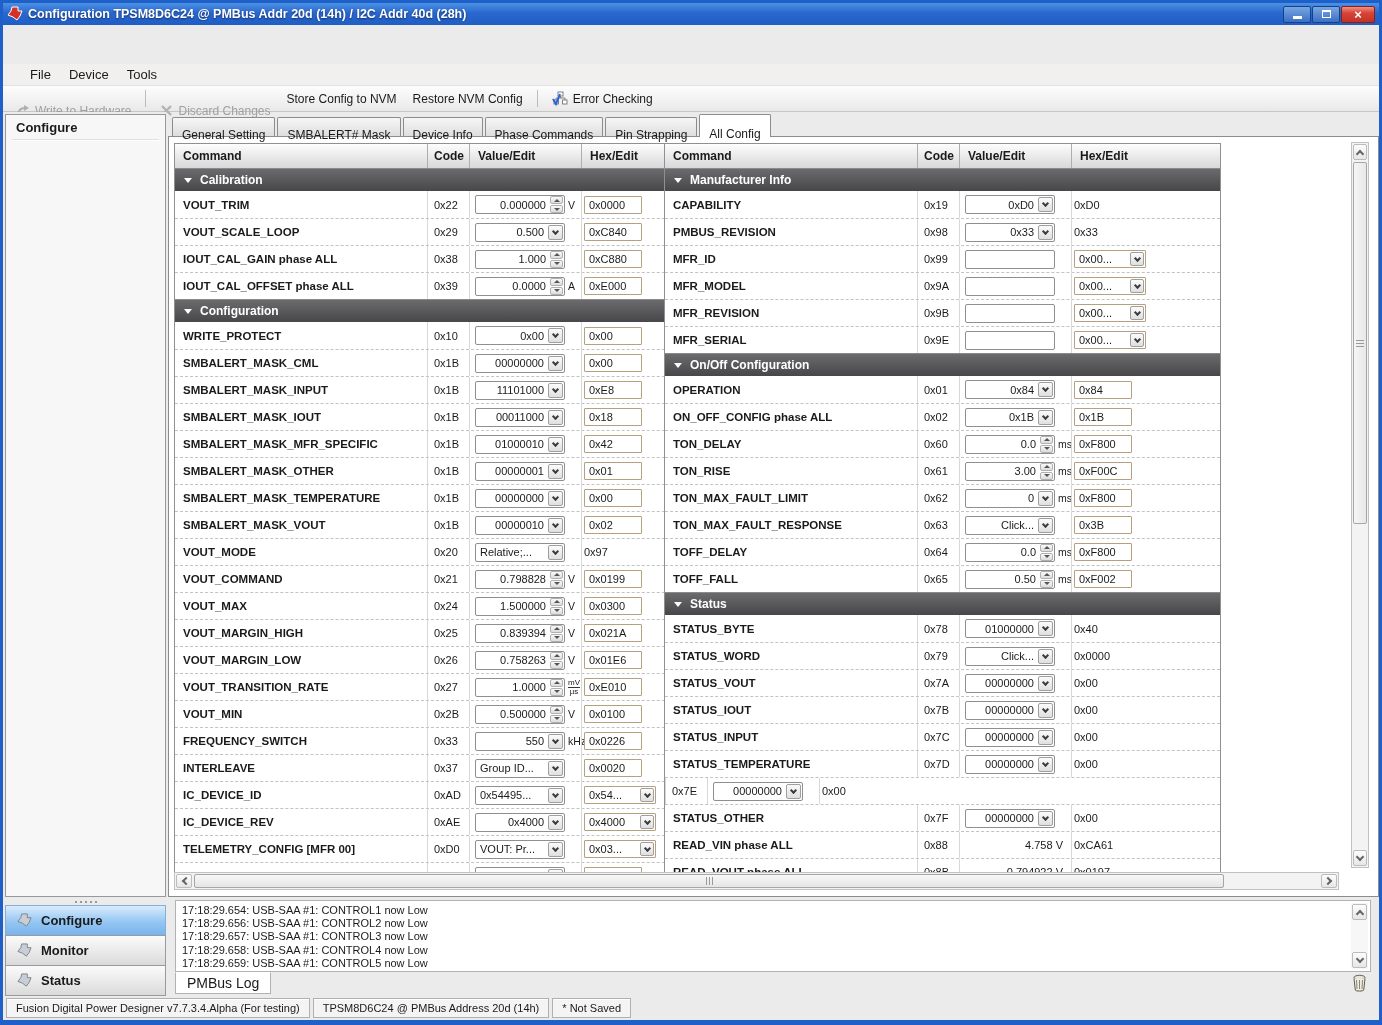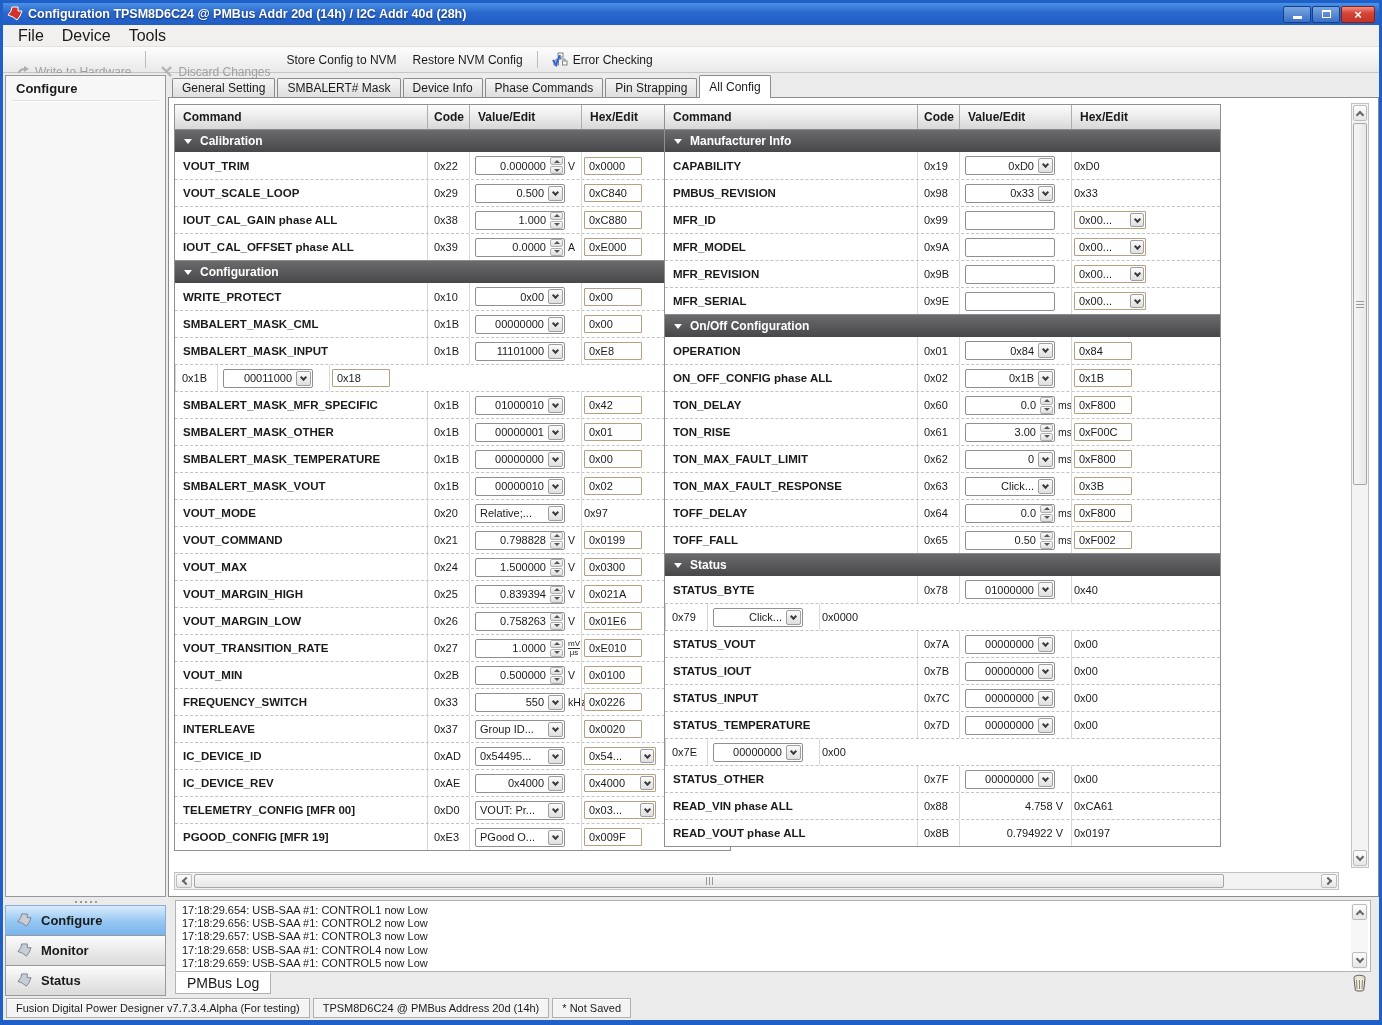--- a/index.html
+++ b/index.html
@@ -13,21 +13,21 @@
   .title{flex:1;color:#fff;font-weight:bold;font-size:12.5px;text-shadow:0 1px 2px rgba(0,0,20,.55);white-space:nowrap;overflow:hidden;}
   .winbtns{display:flex;gap:1px;}
   .winbtn{width:28px;height:17px;border:1px solid #14418c;border-radius:2px;
     background:linear-gradient(#7aa7e0,#3b6fc4);display:flex;align-items:center;justify-content:center;}
   .winbtn.close{width:34px;background:linear-gradient(#f09086,#d64438 40%,#c13325);border-color:#8c1f14;
     color:#fff;font-weight:bold;font-size:13px;line-height:13px;}
   .minglyph{width:9px;height:3px;background:#fff;margin-top:7px;}
   .maxglyph{width:9px;height:8px;border:1px solid #fff;border-top-width:2px;}
   
   .menubar{height:22px;flex:none;background:#f1f0ee;border-bottom:1px solid #e2e2e2;
-    display:flex;align-items:center;padding-left:6px;font-size:16px;}
+    display:flex;align-items:center;padding-left:18px;font-size:13px;margin-top:39px;}
   .menuitem{padding:0 9px;line-height:22px;}
   .toolbar{height:26px;flex:none;background:linear-gradient(#fdfdfd,#e9e9e9);border-bottom:1px solid #c6c6c6;
     display:flex;align-items:center;font-size:12px;padding-left:6px;gap:2px;}
   .tbtn{display:flex;align-items:center;gap:5px;padding:3px 7px;border-radius:2px;white-space:nowrap;}
   .tbtn.disabled{color:#9f9f9f;margin-top:24px;}
   .tsep{width:1px;height:17px;background:#bdbdbd;margin:0 5px;flex:none;}
   
   .main{flex:1;display:flex;min-height:0;}
   .sidebar{width:163px;flex:none;display:flex;flex-direction:column;padding:2px 0 0 2px;background:#ebebeb;}
   .sidepanel{flex:1;border:1px solid #98989c;background:#f7f7f7;display:flex;flex-direction:column;min-height:0;}
@@ -46,21 +46,21 @@
   .splitter i{width:2px;height:2px;background:#9a9a9a;display:block;}
   .navbtn{height:31px;flex:none;border:1px solid #9a9a9e;margin-top:-1px;margin-right:0;
     display:flex;align-items:center;gap:8px;padding-left:10px;font-weight:bold;font-size:13px;
     background:linear-gradient(#fbfbfb,#dadada);}
   .navbtn.active{background:linear-gradient(#d9ecfd,#94c6f2 55%,#7ab4ec);border-color:#86aed6;}
   .navicon{width:17px;height:15px;flex:none;}
   
   .content{flex:1;display:flex;flex-direction:column;min-width:0;padding:2px 0 0 2px;}
   .tabzone{flex:1;position:relative;min-height:0;}
   .tabs{display:flex;align-items:flex-end;height:22px;padding-left:4px;position:relative;z-index:3;}
-  .tab{height:19px;line-height:19px;padding:0 9px;font-size:12px;background:linear-gradient(#f6f6f6,#dedede);
+  .tab{height:19px;line-height:19px;padding:8px 9px;font-size:12px;background:linear-gradient(#f6f6f6,#dedede);
     border:1px solid #8c8c8c;border-bottom:none;border-radius:2px 2px 0 0;margin-right:2px;white-space:nowrap;}
   .tab.active{height:23px;line-height:23px;background:#fff;margin-bottom:-1px;}
   .tabpanel{position:absolute;top:22px;left:0;right:0;bottom:0;background:#fff;border:1px solid #8c8c8c;}
   
   .cfgtable{position:absolute;width:557px;top:6px;border:1px solid #909090;background:#ebebeb;font-size:12px;}
   #table-left{left:5px;} #table-right{left:495px;}
   .thead{display:flex;height:24px;background:linear-gradient(#fdfdfd,#d8d8d8);font-weight:bold;}
   .hc{height:100%;display:flex;align-items:center;padding-left:8px;}
   .hc0{width:252px;} .hc1{width:42px;border-left:1px solid #aeaeae;padding-left:6px;}
   .hc2{width:112px;border-left:1px solid #aeaeae;} .hc3{flex:1;border-left:1px solid #aeaeae;}
@@ -368,20 +368,21 @@
                     <span class="ddbtn">
                       <i class="chev"></i>
                     </span>
                   </span>
                 </span>
                 <span class="c-hex">
                   <span class="hexbox">0xE8</span>
                 </span>
               </div>
               <div class="trow">
+                <span class="c-cmd">SMBALERT_MASK_IOUT</span>
                 <span class="c-code">0x1B</span>
                 <span class="c-val">
                   <span class="ctrl">
                     <span class="val r">00011000</span>
                     <span class="ddbtn">
                       <i class="chev"></i>
                     </span>
                   </span>
                 </span>
                 <span class="c-hex">
@@ -970,20 +971,21 @@
                     <span class="ddbtn">
                       <i class="chev"></i>
                     </span>
                   </span>
                 </span>
                 <span class="c-hex">
                   <span class="hexplain">0x40</span>
                 </span>
               </div>
               <div class="trow">
+                <span class="c-cmd">STATUS_WORD</span>
                 <span class="c-code">0x79</span>
                 <span class="c-val">
                   <span class="ctrl">
                     <span class="val r">Click...</span>
                     <span class="ddbtn">
                       <i class="chev"></i>
                     </span>
                   </span>
                 </span>
                 <span class="c-hex">

